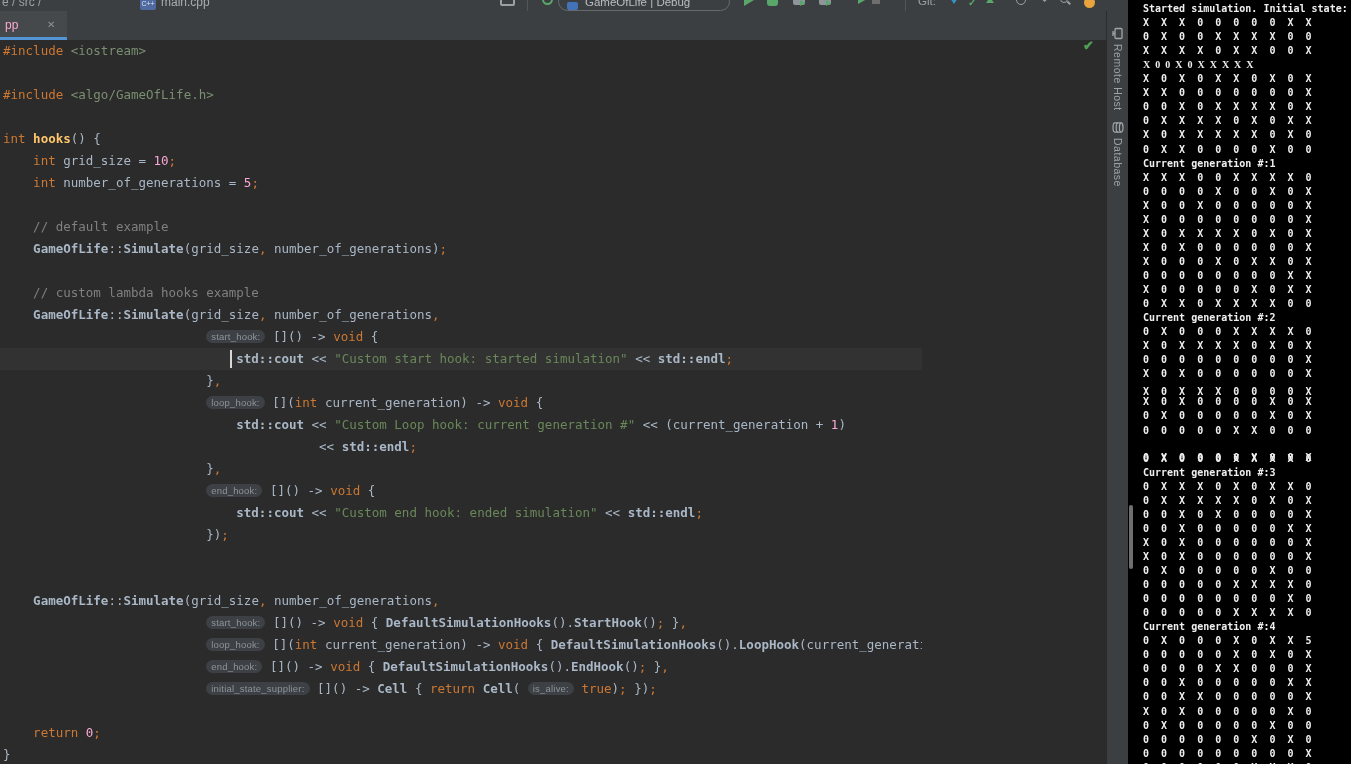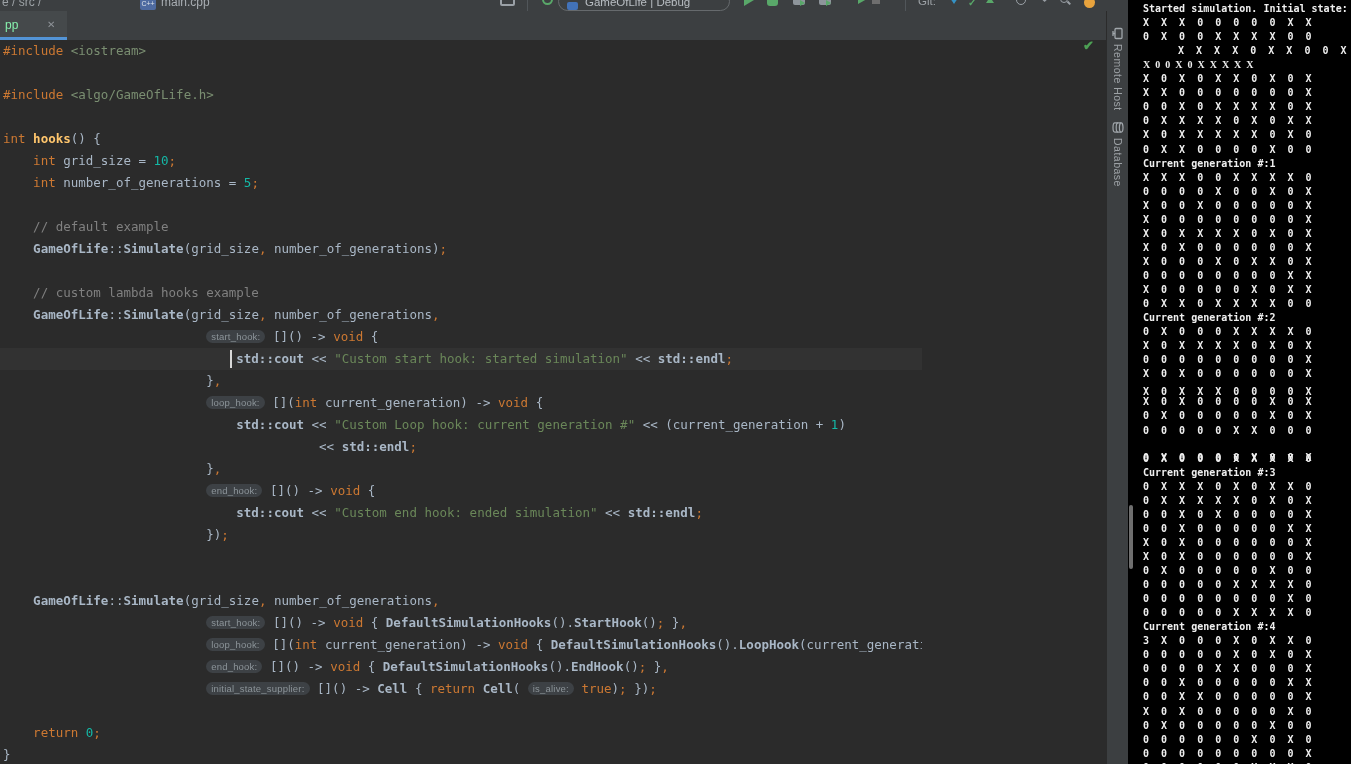--- a/index.html
+++ b/index.html
@@ -5,31 +5,31 @@
   html,body{margin:0;padding:0;background:#1e1e1e;}
   #app{position:relative;width:1351px;height:764px;background:#2B2B2B;overflow:hidden;
        font-family:"Liberation Sans",sans-serif;}
   
   #toolbar{position:absolute;left:0;top:0;width:1128px;height:11px;background:#3C3F41;overflow:hidden;z-index:5;}
   .tb-text{position:absolute;top:-5px;font-size:12px;color:#9DA2A6;white-space:pre;}
   .tb-sep{position:absolute;top:0;width:1px;height:11px;background:#51565A;}
   
   #tabbar{position:absolute;left:0;top:11px;width:1106px;height:29px;background:#3C3F41;z-index:4;}
   #active-tab{position:absolute;left:0;top:0;width:67px;height:29px;background:#45494B;}
-  #active-tab .tab-label{position:absolute;left:5px;top:7px;font-size:12px;color:#86efac;}
+  #active-tab .tab-label{position:absolute;left:5px;top:7px;font-size:12px;color:#f9a8d4;}
   #active-tab .tab-close{position:absolute;left:47px;top:8px;font-size:10px;color:#8E9398;}
   #tab-underline{position:absolute;left:0;bottom:0;width:67px;height:3px;background:#5394D6;}
   
   #editor{position:absolute;left:0;top:40px;width:922px;height:724px;background:#2B2B2B;overflow:hidden;}
   #caret-line{position:absolute;left:0;top:308px;width:1106px;height:22px;background:#323232;z-index:1;}
   #margin-guide{position:absolute;left:963px;top:0;width:1px;height:724px;background:#474747;z-index:2;}
   #code-lines{position:absolute;left:0;top:0;width:1106px;height:724px;z-index:3;}
   .codeline{position:absolute;left:3px;height:22px;line-height:22px;white-space:pre;
             font-family:"DejaVu Sans Mono",monospace;font-size:12.5px;}
-  .p{color:#A9B7C6}.k{color:#CC7832}.n{color:#14b8a6}.s{color:#6A8759}.i{color:#7A8E71}
+  .p{color:#A9B7C6}.k{color:#CC7832}.n{color:#f9a8d4}.s{color:#6A8759}.i{color:#7A8E71}
   .c{color:#808080}.u{color:#CC7832}
   .b{color:#A9B7C6;font-weight:bold}.f{color:#FFC66D;font-weight:bold}
   .h{display:inline-block;transform:translateY(-1px);background:#3D4145;color:#8C9499;
      font-family:"Liberation Sans",sans-serif;font-size:9.5px;line-height:13px;
      padding:0 5px;border-radius:7px;letter-spacing:.2px;}
   #cursor{position:absolute;left:230px;top:310px;width:2px;height:18px;background:#D8D8D8;z-index:4;}
   #inspection-ok{position:absolute;left:1083px;top:38px;font-size:13px;font-weight:bold;color:#4DA054;z-index:6;}
   
   #tool-stripe{position:absolute;left:1106px;top:11px;width:22px;height:753px;background:#3C3F41;
                border-left:1px solid #2B2B2B;box-sizing:border-box;z-index:4;}
@@ -147,21 +147,21 @@
       </svg>
       <span class="stripe-label">Database</span>
     </div>
   </div>
 
   <div id="terminal">
     <div>
         <div class="termline" style="top: 2px;">Started simulation. Initial state:</div>
         <div class="termline" style="top: 16.05px;">X  X  X  0  0  0  0  0  X  X</div>
         <div class="termline" style="top: 30.1px;">0  X  0  0  X  X  X  X  0  0</div>
-        <div class="termline" style="top: 44.15px; margin-left: 35px;">X  X  X  X  0  X  X  0  0  X</div>
+        <div class="termline" style="top: 44.15px;">X  X  X  X  0  X  X  0  0  X</div>
         <div class="termline" style="top: 58.2px; font-family: Liberation Serif, serif;">X  0  0  X  0  X  X  X  X  X</div>
         <div class="termline" style="top: 72.25px;">X  0  X  0  X  X  0  X  0  X</div>
         <div class="termline" style="top: 86.3px;">X  X  0  0  0  0  0  0  0  X</div>
         <div class="termline" style="top: 100.35px; text-align: right;">0  0  X  0  X  X  X  X  0  X</div>
         <div class="termline" style="top: 114.4px;">0  X  X  X  X  0  X  0  X  X</div>
         <div class="termline" style="top: 128.45px;">X  0  X  X  X  X  X  0  X  0</div>
         <div class="termline" style="top: 142.5px;">0  X  X  0  0  0  0  X  0  0</div>
         <div class="termline" style="top: 156.55px;">Current generation #:1</div>
         <div class="termline" style="top: 170.6px;">X  X  X  0  0  X  X  X  X  0</div>
         <div class="termline" style="top: 184.65px;">0  0  0  0  X  0  0  X  0  X</div>
@@ -189,21 +189,21 @@
         <div class="termline" style="top: 493.75px;">0  X  X  X  X  X  0  X  0  X</div>
         <div class="termline" style="top: 507.8px;">0  0  X  0  X  0  0  0  0  X</div>
         <div class="termline" style="top: 521.85px;">0  0  X  0  0  0  0  0  X  X</div>
         <div class="termline" style="top: 535.9px;">X  0  X  0  0  0  0  0  0  X</div>
         <div class="termline" style="top: 549.95px;">X  0  X  0  0  0  0  0  0  X</div>
         <div class="termline" style="top: 564px;">0  X  0  0  0  0  0  X  0  0</div>
         <div class="termline" style="top: 578.05px;">0  0  0  0  0  X  X  X  X  0</div>
         <div class="termline" style="top: 592.1px;">0  0  0  0  0  0  0  0  X  0</div>
         <div class="termline" style="top: 606.15px;">0  0  0  0  0  X  X  X  X  0</div>
         <div class="termline" style="top: 620.2px;">Current generation #:4</div>
-        <div class="termline" style="top: 634.25px;">3  X  0  0  0  X  0  X  X  0</div>
+        <div class="termline" style="top: 634.25px;">0  X  0  0  0  X  0  X  X  5</div>
         <div class="termline" style="top: 648.3px;">0  0  0  0  0  X  0  X  0  X</div>
         <div class="termline" style="top: 662.35px;">0  0  0  0  X  X  0  0  0  X</div>
         <div class="termline" style="top: 676.4px;">0  0  X  0  0  0  0  0  X  X</div>
         <div class="termline" style="top: 690.45px;">0  0  X  X  0  0  0  0  0  X</div>
         <div class="termline" style="top: 704.5px;">X  0  X  0  0  0  0  0  X  0</div>
         <div class="termline" style="top: 718.55px;">0  X  0  0  0  0  0  X  0  0</div>
         <div class="termline" style="top: 732.6px;">0  0  0  0  0  0  X  0  X  0</div>
         <div class="termline" style="top: 746.65px;">0  0  0  0  0  0  0  0  0  X</div>
         <div class="termline" style="top: 760.7px;">0  0  0  0  0  0  X  X  X  0</div>
       </div>

